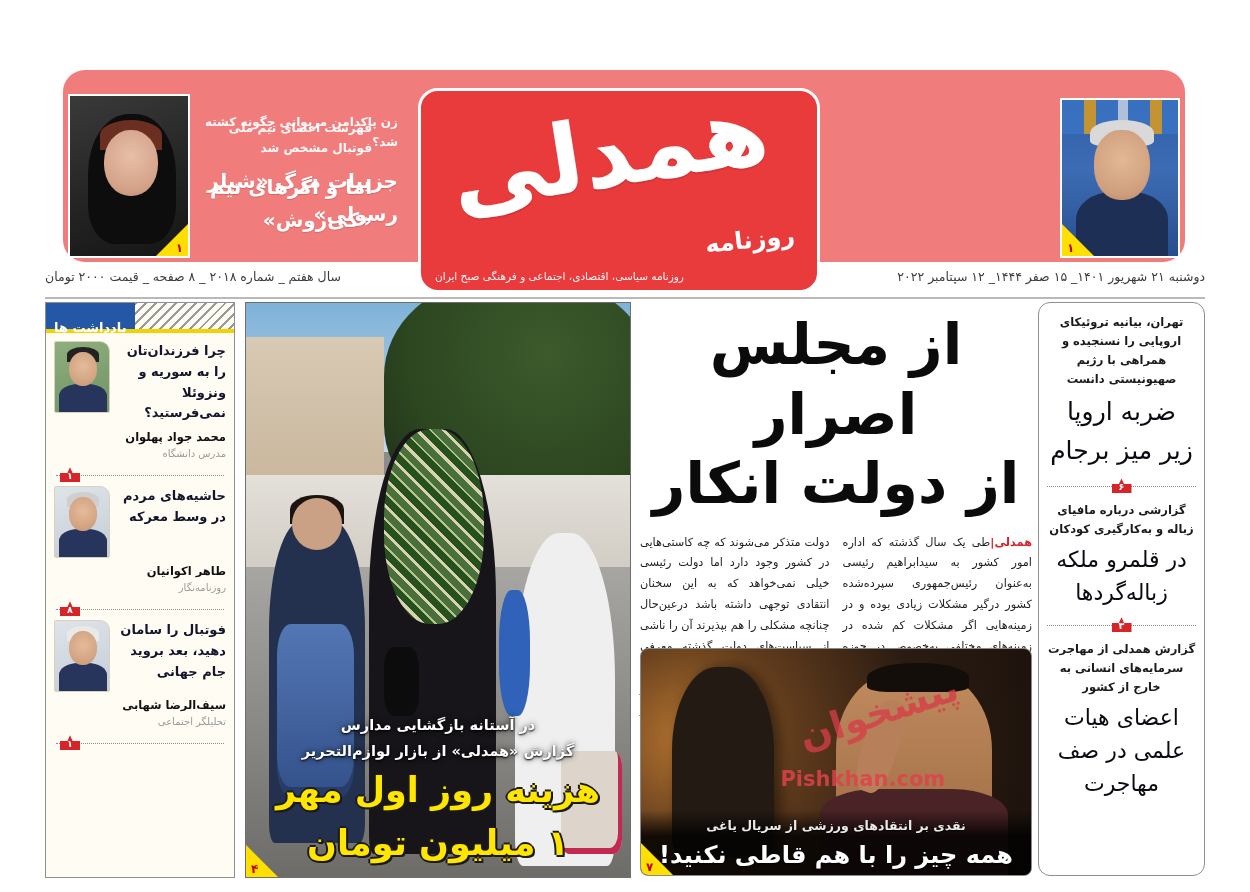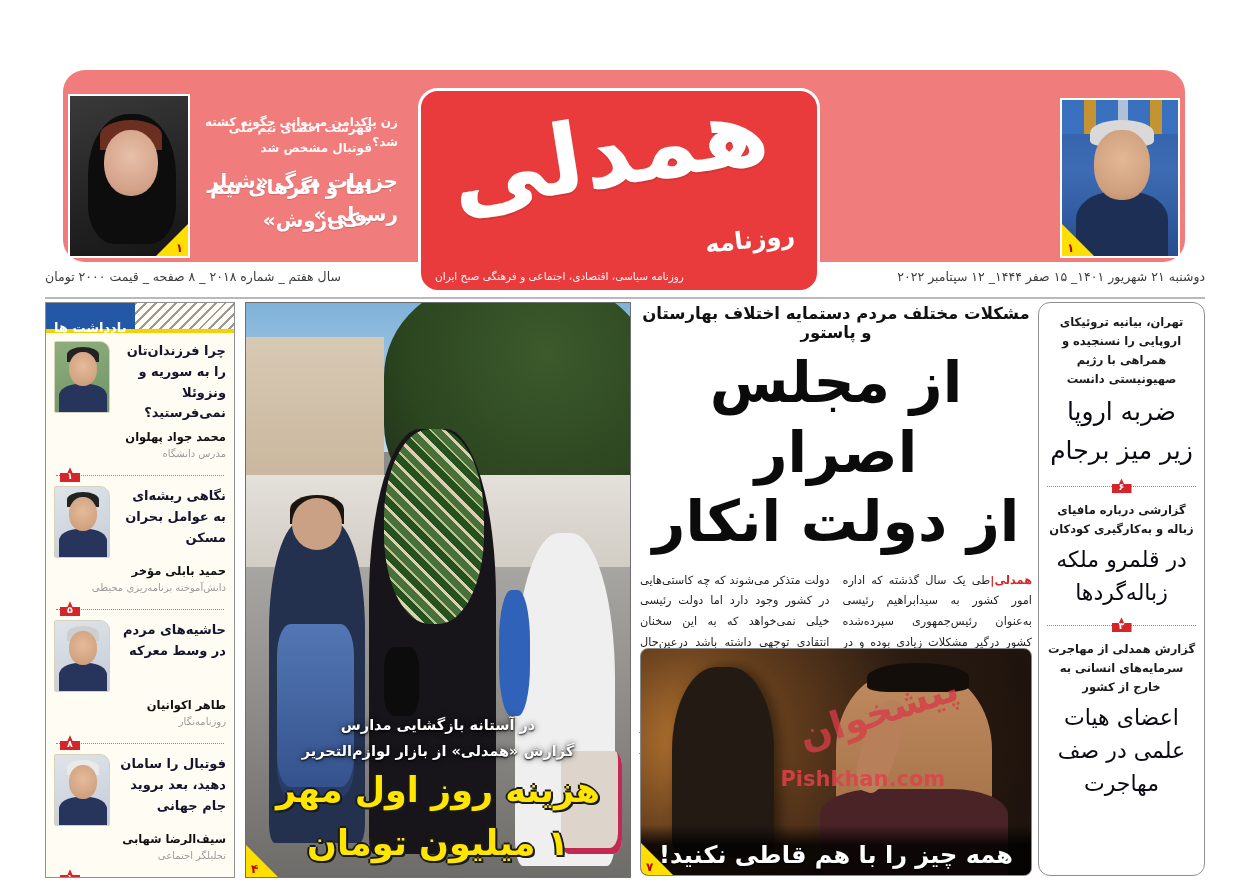--- a/index.html
+++ b/index.html
@@ -182,35 +182,20 @@
           <div class="np-head"></div>
         </div>
       </div>
       <div class="note-author">محمد جواد پهلوان</div>
       <div class="note-role">مدرس دانشگاه</div>
       <div class="note-sep">
           <div class="pmark">۱</div>
         </div>
     </div>
 
-    <div class="note-item">
-      <div class="note-row">
-        <div class="note-title">نگاهی ریشه‌ای به عوامل بحران مسکن</div>
-        <div class="note-photo np-bg-blue">
-          <div class="np-body"></div>
-          <div class="np-hair"></div>
-          <div class="np-head"></div>
-        </div>
-      </div>
-      <div class="note-author">حمید بابلی مؤخر</div>
-      <div class="note-role">دانش‌آموخته برنامه‌ریزی محیطی</div>
-      <div class="note-sep">
-          <div class="pmark">۵</div>
-        </div>
-    </div>
 
     <div class="note-item">
       <div class="note-row">
         <div class="note-title">حاشیه‌های مردم در وسط معرکه</div>
         <div class="note-photo np-bg-blue">
           <div class="np-body"></div>
           <div class="np-hair gray"></div>
           <div class="np-head"></div>
         </div>
       </div>
@@ -260,21 +245,20 @@
       <div class="ps-kicker">گزارش «همدلی» از بازار لوازم‌التحریر</div>
       <div class="ps-head">هزینه روز اول مهر</div>
       <div class="ps-head">۱ میلیون تومان</div>
     </div>
     <div class="corner corner-bl">
         <span>۴</span>
       </div>
   </div>
 
   <div class="lead">
-    <div class="lead-kicker">مشکلات مختلف مردم دستمایه اختلاف بهارستان و پاستور</div>
     <div class="lead-headline">
       <div>از مجلس اصرار</div>
       <div>از دولت انکار</div>
     </div>
     <div class="lead-body">
       <div class="lead-col"><span class="lead-tag">همدلی|</span><span>طی یک سال گذشته که اداره امور کشور به سیدابراهیم رئیسی به‌عنوان رئیس‌جمهوری سپرده‌شده کشور درگیر مشکلات زیادی بوده و در زمینه‌هایی اگر مشکلات کم شده در زمینه‌های مختلفی به‌خصوص در حوزه معیشت مردم مشکلات اضافه‌شده است اما حالا بعد از گذشت بیشتر از یک سال هنوز دولت رئیسی در فاز انکار قرار دارد. باوجودآنکه نمایندگان مجلس شورای اسلامی در نطق‌های مختلف و در مصاحبه‌های گوناگون به</span></div>
       <div class="lead-col">
         <span>دولت متذکر می‌شوند که چه کاستی‌هایی در کشور وجود دارد اما دولت رئیسی خیلی نمی‌خواهد که به این سخنان انتقادی توجهی داشته باشد درعین‌حال چنانچه مشکلی را هم بپذیرند آن را ناشی از سیاست‌های دولت گذشته معرفی می‌کنند و تأکید دارند که آنان وارث شرایط بسیار ناگوار و دشواری در کشور بوده‌اند و همه مشکلات ناشی از تصمیمات دولت‌های گذشته است.</span>
         <div class="lead-cont">شرح در صفحه ۲</div>
       </div>
@@ -283,20 +267,21 @@
 
   <div class="photo-serial">
     <div class="se-head-back"></div>
     <div class="se-man"></div>
     <div class="se-man-hair"></div>
     <div class="se-tank"></div>
     <div class="se-arm"></div>
     <div class="se-wm-fa">پیشخوان</div>
     <div class="se-wm-en">Pishkhan.com</div>
     <div class="se-caption">
+      <div class="se-kicker">نقدی بر انتقادهای ورزشی از سریال یاغی</div>
       <div class="se-head">همه چیز را با هم قاطی نکنید!</div>
     </div>
     <div class="corner corner-bl">
         <span>۷</span>
       </div>
   </div>
 
   <div class="rail">
     <div>
       <div class="rail-kicker">تهران، بیانیه تروئیکای اروپایی را نسنجیده و همراهی با رژیم صهیونیستی دانست</div>

